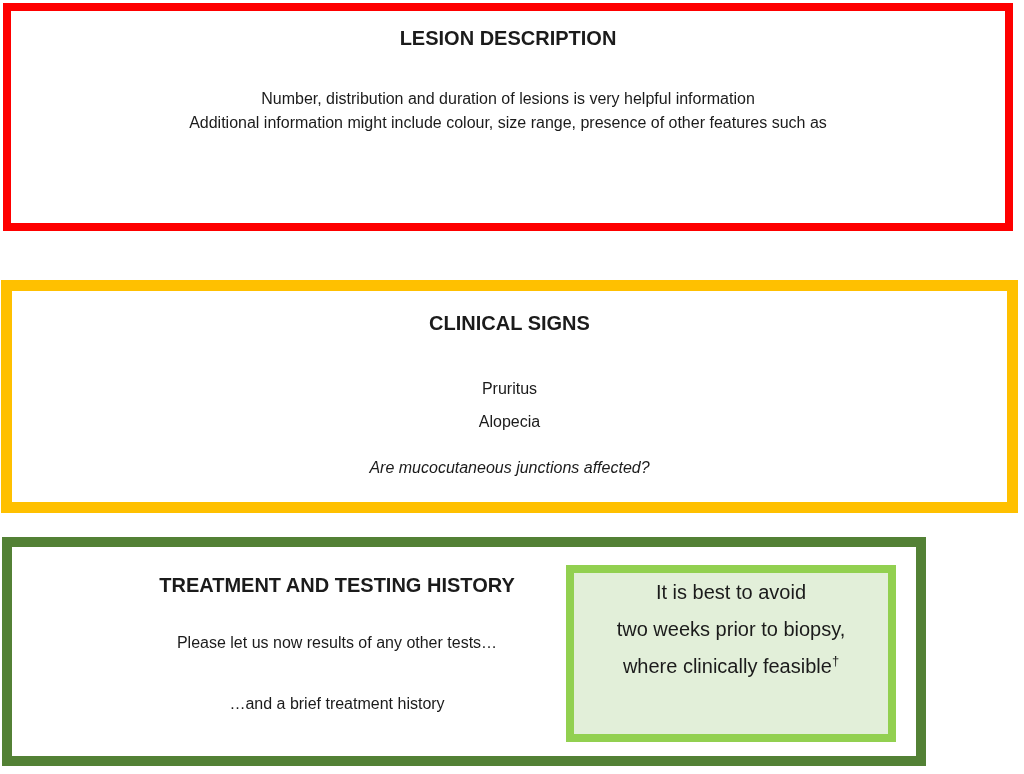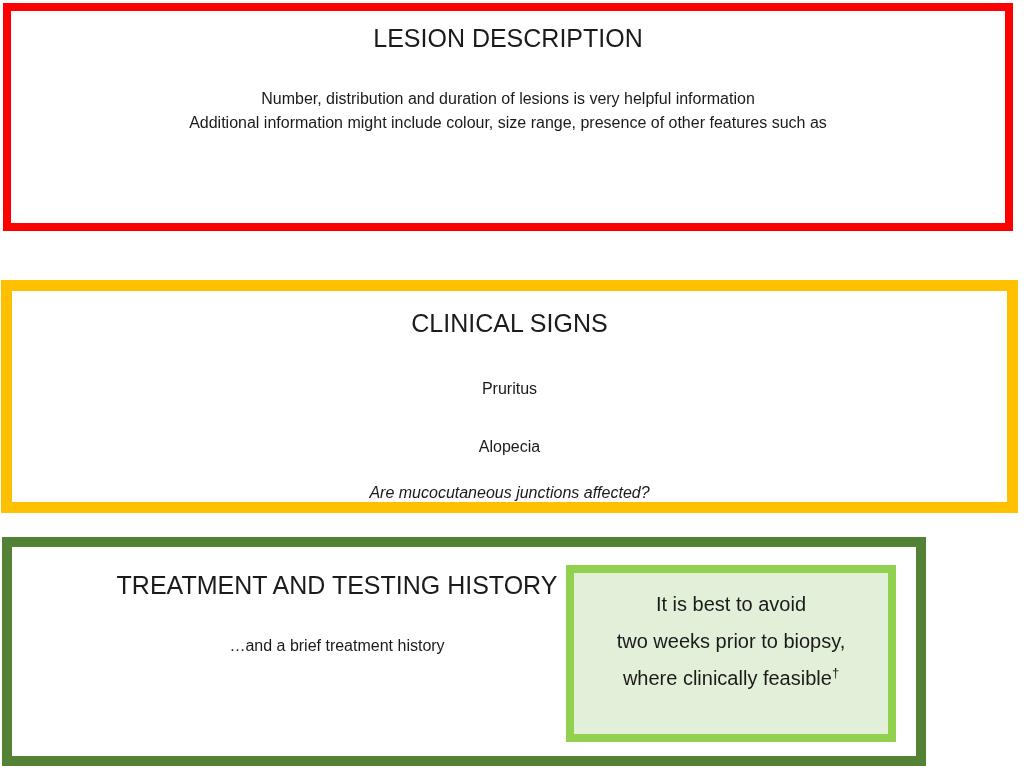--- a/index.html
+++ b/index.html
@@ -38,56 +38,56 @@
     left: 1px; top: 280px;
     width: 1017px; height: 233px;
     border: 11px solid var(--yellow-border);
   }
   .panel-green {
     left: 2px; top: 537px;
     width: 924px; height: 229px;
     border: 10px solid var(--green-border);
   }
   .panel-title {
-    font-size: 25px;
-    font-weight: normal;
+    font-size: 20px;
+    font-weight: bold;
     line-height: 24px;
   }
   .body-line {
     font-size: 16px;
     line-height: 24px;
   }
   
   .panel-red .panel-title { margin-top: 15px; }
   .panel-red .line-a { margin-top: 37px; }
   .panel-red .para-b { line-height: 33px; }
   
   .panel-yellow .panel-title { margin-top: 20px; }
   .panel-yellow .sign-0 { margin-top: 42px; }
-  .panel-yellow .sign-1 { margin-top: 34px; }
+  .panel-yellow .sign-1 { margin-top: 9px; }
   .panel-yellow .sign-2 { margin-top: 22px; font-style: italic; }
   
   .green-left {
     position: absolute;
     left: 0; top: 0;
     width: 650px;
     text-align: center;
   }
   .green-left .panel-title { margin-top: 26px; }
   .green-left .line-a { margin-top: 34px; }
   .green-left .line-b { margin-top: 37px; text-align: center; }
   .callout {
     position: absolute;
     top: 18px;
     right: 20px;
     width: 330px;
     height: 177px;
     border: 8px solid var(--callout-border);
     background: var(--callout-fill);
-    padding-top: 13px;
+    padding-top: 1px;
     text-align: center;
   }
   .callout .callout-line {
     font-size: 20px;
     line-height: 37px;
   }
   .callout sup {
     font-size: 13px;
     vertical-align: super;
     line-height: 0;
@@ -109,20 +109,21 @@
   <section class="panel panel-yellow">
     <h2 class="panel-title">CLINICAL SIGNS</h2>
     <div class="body-line sign-0">Pruritus</div>
     <div class="body-line sign-1">Alopecia</div>
     <div class="body-line sign-2">Are mucocutaneous junctions affected?</div>
   </section>
 
   <section class="panel panel-green">
     <div class="green-left">
       <h2 class="panel-title">TREATMENT AND TESTING HISTORY</h2>
+      <div class="body-line line-a">Please let us now results of any other tests…</div>
       <div class="body-line line-b">…and a brief treatment history</div>
     </div>
     <aside class="callout">
       <div class="callout-line">It is best to avoid</div>
       <div class="callout-line">two weeks prior to biopsy,</div>
       <div class="callout-line"><span>where clinically feasible</span><sup>†</sup></div>
     </aside>
   </section>
 
 </div>

